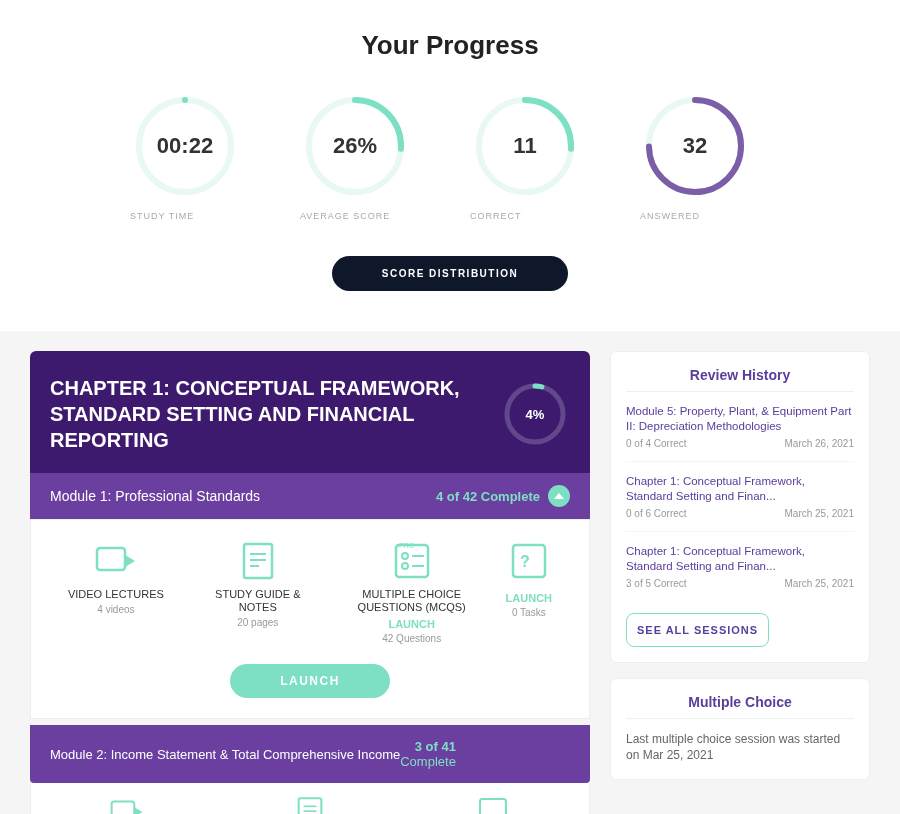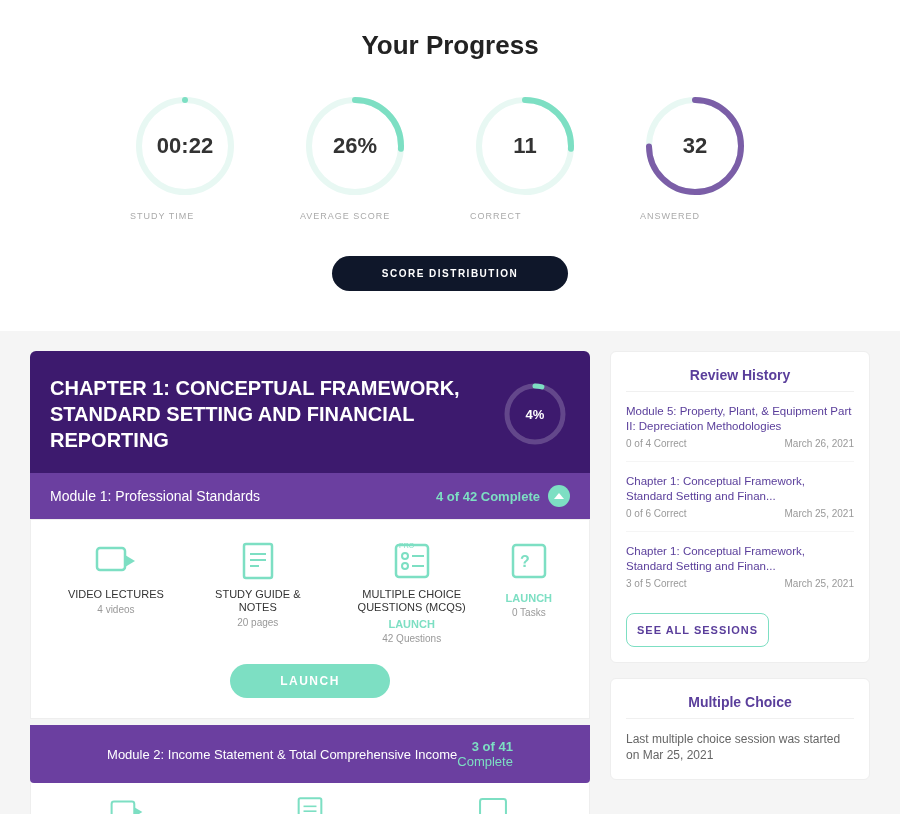--- a/index.html
+++ b/index.html
@@ -250,21 +250,21 @@
       cursor: pointer;
       text-transform: uppercase;
       margin: 10px auto 0;
     }
 
     
     .module2-bar {
       background: #6b3fa0;
       padding: 14px 20px;
       display: flex;
-      justify-content: center;
+      justify-content: flex-start;
       align-items: center;
       margin-top: 6px;
       border-radius: 0 0 4px 4px;
     }
     .module2-title {
       color: #fff;
       font-size: 13px;
     }
     .module2-progress {
       color: #7ddfc3;

